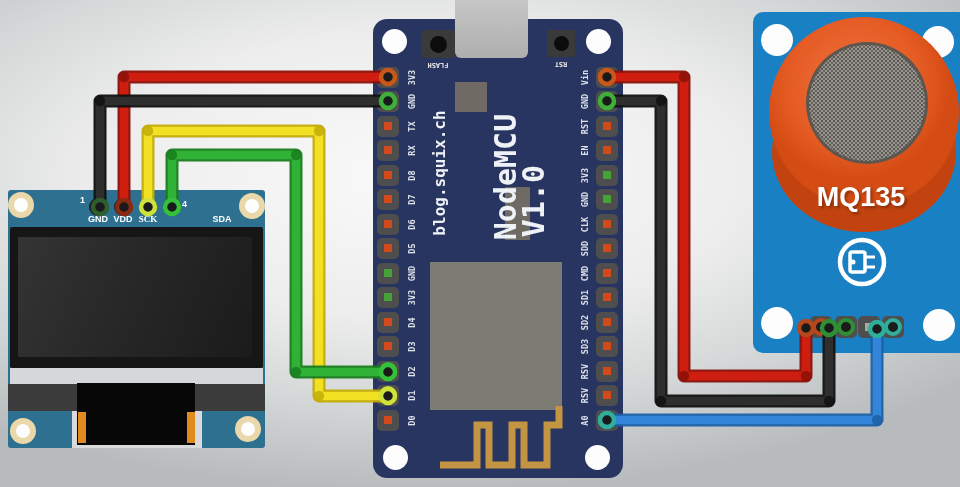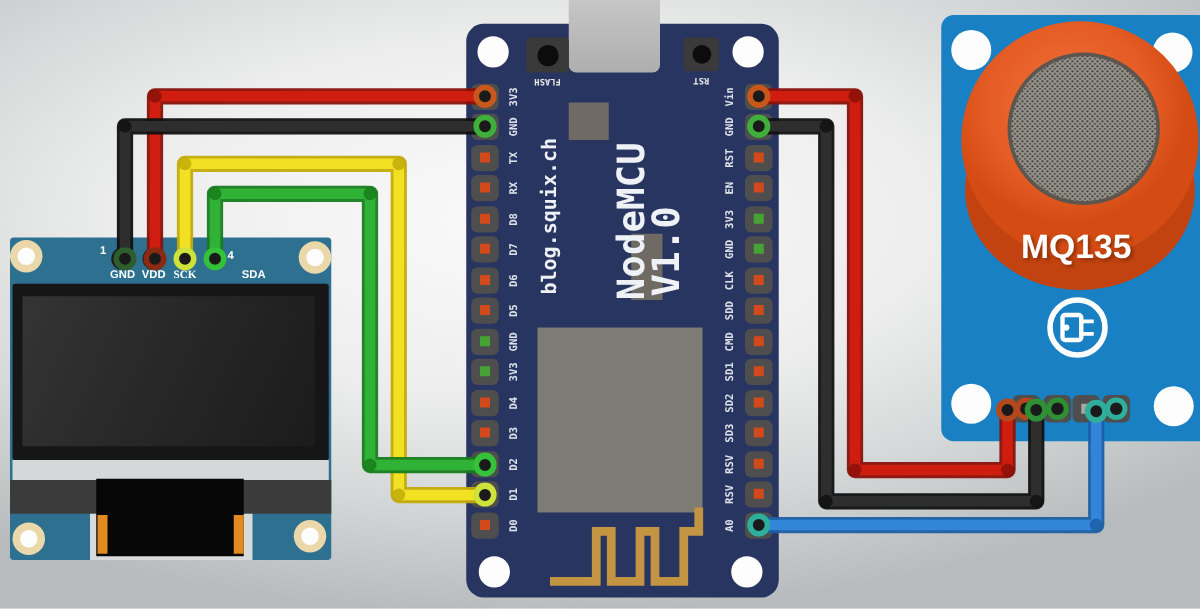--- a/index.html
+++ b/index.html
@@ -66,21 +66,21 @@
     <div class="abs oled-num" style="left:72px;top:5px;">1</div>
     <div class="abs oled-num" style="left:174px;top:9px;">4</div>
     <div id="oled-pins">
         <div class="abs oled-pin" style="left: 81px;"></div>
         <div class="abs oled-pin-label" style="left: 75px;">GND</div>
         <div class="abs oled-pin" style="left: 106px;"></div>
         <div class="abs oled-pin-label" style="left: 100px;">VDD</div>
         <div class="abs oled-pin" style="left: 131px;"></div>
         <div class="abs oled-pin-label" style="left: 125px; font-family: Liberation Serif, serif;">SCK</div>
         <div class="abs oled-pin" style="left: 155px;"></div>
-        <div class="abs oled-pin-label" style="left: 134px; padding-left: 46px;">SDA</div>
+        <div class="abs oled-pin-label" style="left: 153px; padding-left: 46px;">SDA</div>
       </div>
   </div>
 
   <div id="nodemcu" class="abs z5" style="background: rgb(41, 53, 97);">
     <div id="usb" class="abs"></div>
     <div class="abs screw" style="left:9px;top:10px;"></div>
     <div class="abs screw" style="left:213px;top:10px;"></div>
     <div class="abs screw" style="left:10px;top:426px;"></div>
     <div class="abs screw" style="left:212px;top:426px;"></div>
 

